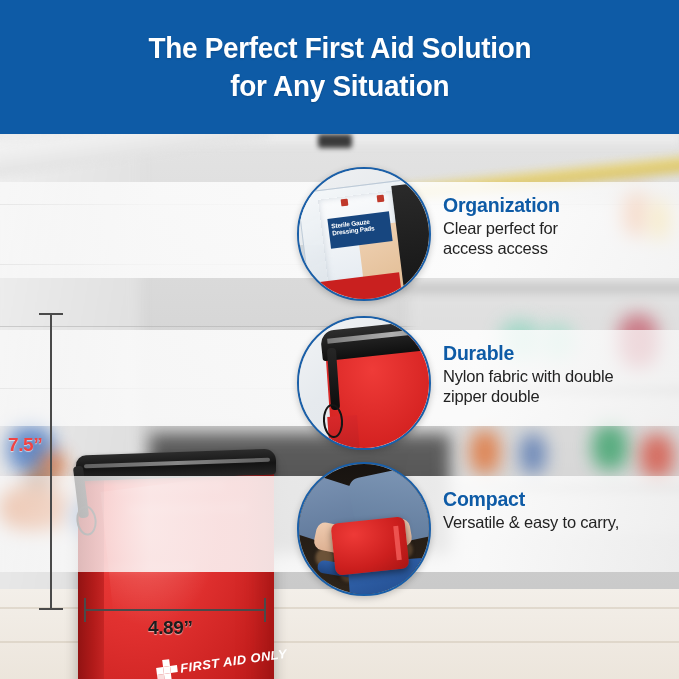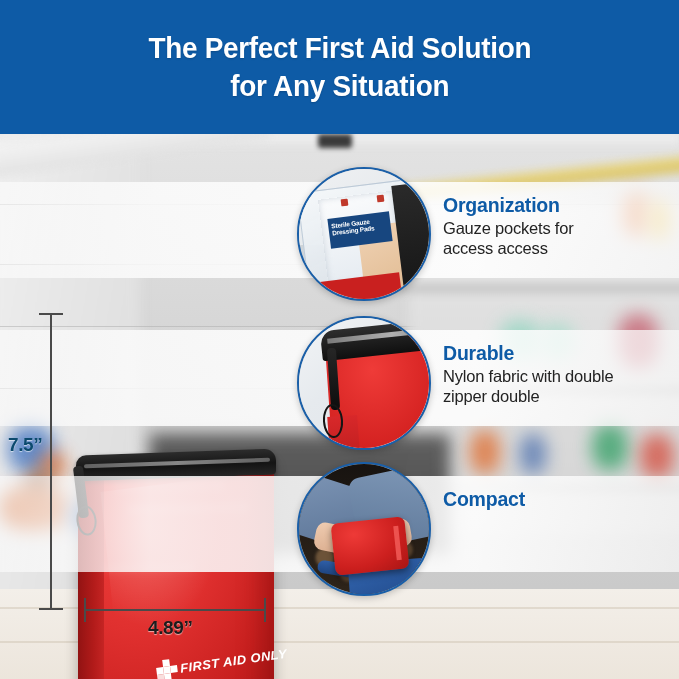--- a/index.html
+++ b/index.html
@@ -169,21 +169,21 @@
 
   
   .dim-v { position:absolute; left:50px; top:313px; width:2px; height:297px; background:#4a4a4a; z-index:20; }
   .dim-v:before, .dim-v:after {
     content:""; position:absolute; left:-11px; width:24px; height:2px; background:#4a4a4a;
   }
   .dim-v:before { top:0; }
   .dim-v:after  { bottom:0; }
   .dim-v-label {
     position:absolute; left:8px; top:434px; z-index:21;
-    font-size:19px; font-weight:bold; color:#0c4a6e;
+    font-size:19px; font-weight:bold; color:#ef4444;
     letter-spacing:-0.4px;
     text-shadow:0 1px 1px rgba(255,255,255,.6);
   }
   .dim-h { position:absolute; left:84px; top:609px; width:182px; height:2px; background:#4a4a4a; z-index:20; }
   .dim-h:before, .dim-h:after {
     content:""; position:absolute; top:-11px; width:2px; height:24px; background:#4a4a4a;
   }
   .dim-h:before { left:0; }
   .dim-h:after  { right:0; }
   .dim-h-label {
@@ -376,21 +376,21 @@
           <b><span>Sterile Gauze</span><br>
              <span>Dressing Pads</span></b>
         </div>
         <div class="c1-black"></div>
         <div class="c1-red"></div>
       </div>
     </div>
     <div class="txt" style="left:443px; top:60px;">
       <div class="feat-title">Organization</div>
       <div class="feat-desc">
-        <span>Gauze pockets for</span><br>
+        <span>Clear perfect for</span><br>
         <span>access access</span>
       </div>
     </div>
 
     <div class="circle" style="left:297px; top:182px;">
       <div class="circle-inner">
         <div class="c2-bg"></div>
         <div class="c2-red"></div>
         <div class="c2-trim"></div>
         <div class="c2-zipteeth"></div>
@@ -419,21 +419,21 @@
         <div class="c3-bagblue"></div>
         <div class="c3-handL"></div>
         <div class="c3-handR"></div>
         <div class="c3-kit"></div>
         <div class="c3-kitstripe"></div>
       </div>
     </div>
     <div class="txt" style="left:443px; top:354px; width:250px;">
       <div class="feat-title">Compact</div>
       <div class="feat-desc">
-        <br>
+        <span>Versatile &amp; easy to carry,</span><br>
       </div>
     </div>
 
   </div>
 
   <div class="dim-v"></div>
   <div class="dim-v-label">7.5”</div>
   <div class="dim-h"></div>
   <div class="dim-h-label">4.89”</div>
 

